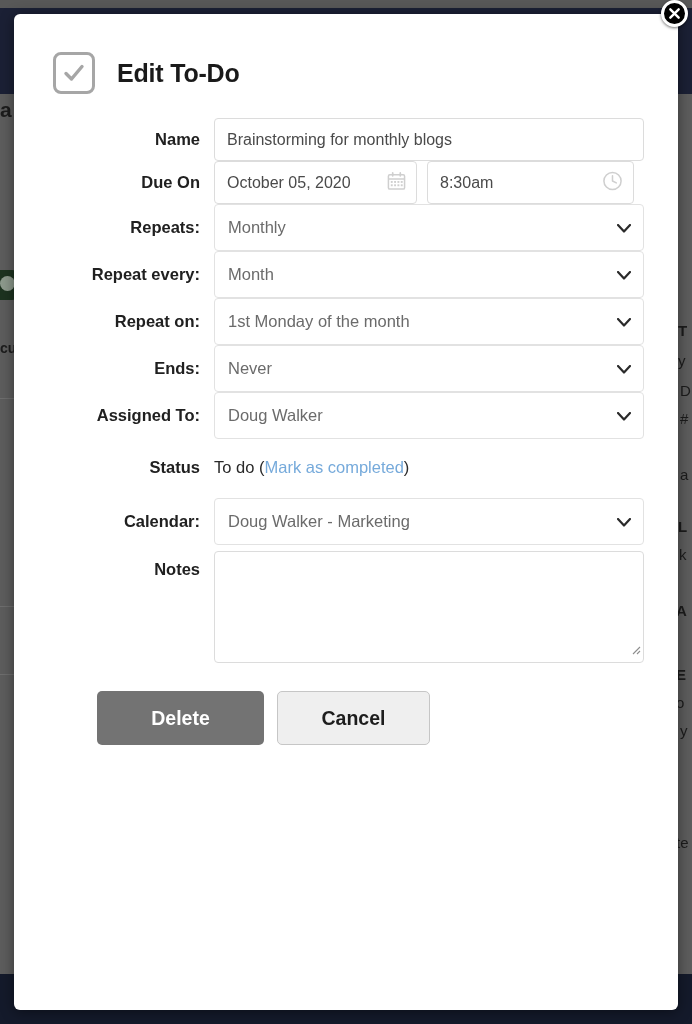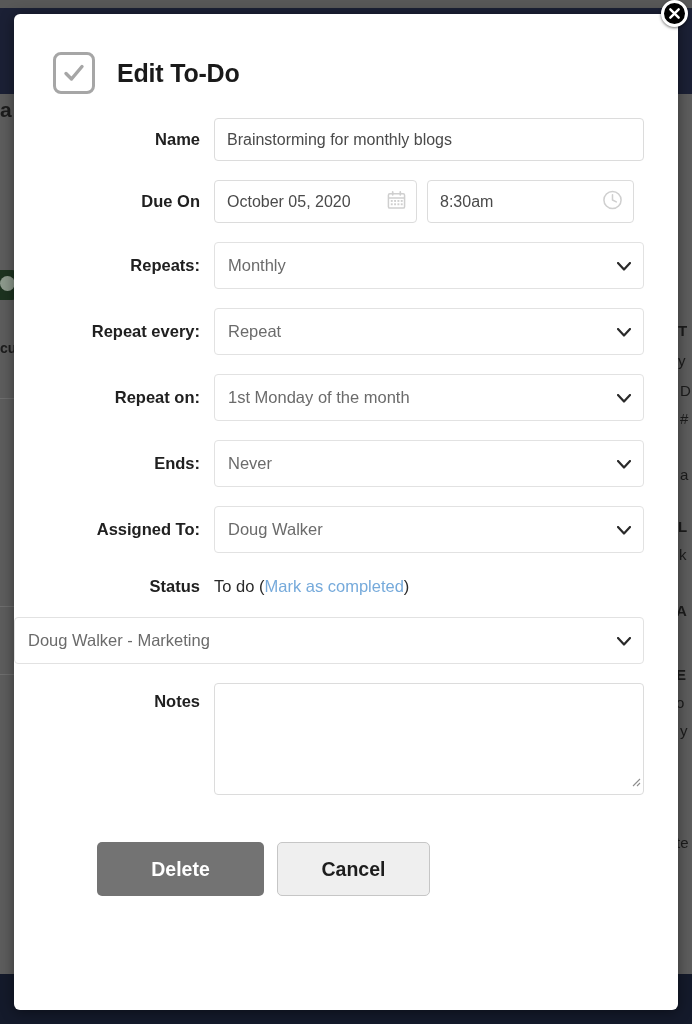--- a/index.html
+++ b/index.html
@@ -101,21 +101,21 @@
     letter-spacing: -0.2px;
   }
 
   
   .form {
     padding: 24px 0 0 0;
   }
   .row {
     display: flex;
     align-items: flex-start;
-    margin-bottom: 19px;
+    margin-bottom: 0;
   }
   .row .lbl {
     width: 200px;
     flex: 0 0 200px;
     text-align: right;
     padding-right: 14px;
     font-size: 16.5px;
     font-weight: bold;
     color: #202020;
     line-height: 43px;
@@ -340,21 +340,21 @@
               </svg>
             </span>
           </div>
         </div>
       </div>
 
       <div class="row select-row">
         <div class="lbl">Repeat every:</div>
         <div class="ctl">
           <div class="select-wrap">
-            <div class="select-box">Repeat</div>
+            <div class="select-box">Month</div>
             <span class="select-arrow">
               <svg width="14" height="9" viewBox="0 0 14 9" aria-hidden="true">
                 <path d="M1 1 L7 7.5 L13 1" fill="none" stroke="#2a2a2a" stroke-width="2.2" stroke-linecap="round" stroke-linejoin="round"></path>
               </svg>
             </span>
           </div>
         </div>
       </div>
 
       <div class="row select-row">
@@ -400,20 +400,21 @@
       </div>
 
       <div class="row status-row" style="margin-top:14px; margin-bottom:18px;">
         <div class="lbl">Status</div>
         <div class="ctl">
           <div class="status-text"><span>To do</span><span> (</span><a href="#">Mark as completed</a><span>)</span></div>
         </div>
       </div>
 
       <div class="row select-row">
+        <div class="lbl">Calendar:</div>
         <div class="ctl">
           <div class="select-wrap">
             <div class="select-box">Doug Walker - Marketing</div>
             <span class="select-arrow">
               <svg width="14" height="9" viewBox="0 0 14 9" aria-hidden="true">
                 <path d="M1 1 L7 7.5 L13 1" fill="none" stroke="#2a2a2a" stroke-width="2.2" stroke-linecap="round" stroke-linejoin="round"></path>
               </svg>
             </span>
           </div>
         </div>

